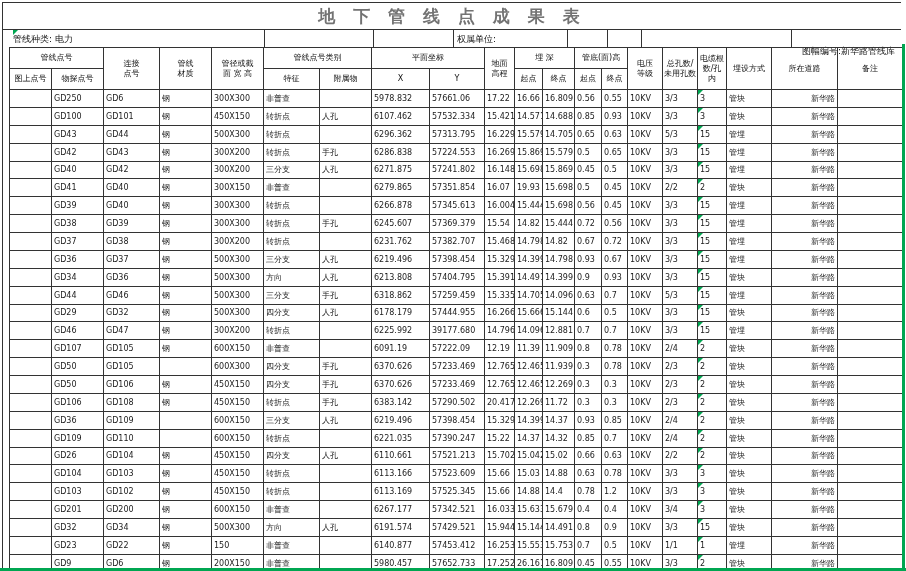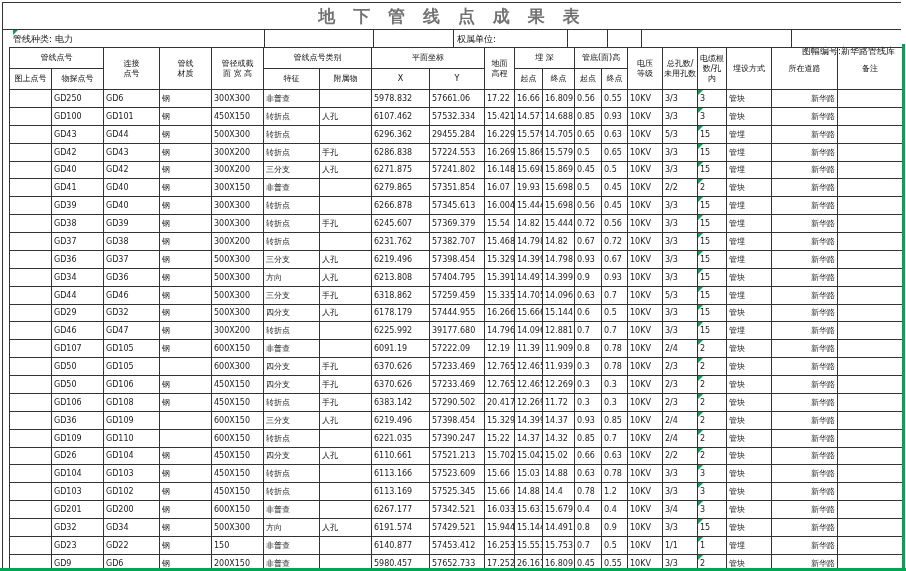--- a/index.html
+++ b/index.html
@@ -159,21 +159,21 @@
           </tr>
           <tr>
             <td></td>
             <td>GD43</td>
             <td>GD44</td>
             <td>钢</td>
             <td>500X300</td>
             <td>转折点</td>
             <td></td>
             <td>6296.362</td>
-            <td>29455.284</td>
+            <td>57313.795</td>
             <td>16.229</td>
             <td>15.579</td>
             <td>14.705</td>
             <td>0.65</td>
             <td>0.63</td>
             <td>10KV</td>
             <td>5/3</td>
             <td class="flag">15</td>
             <td>管埋</td>
             <td class="center">新华路</td>

